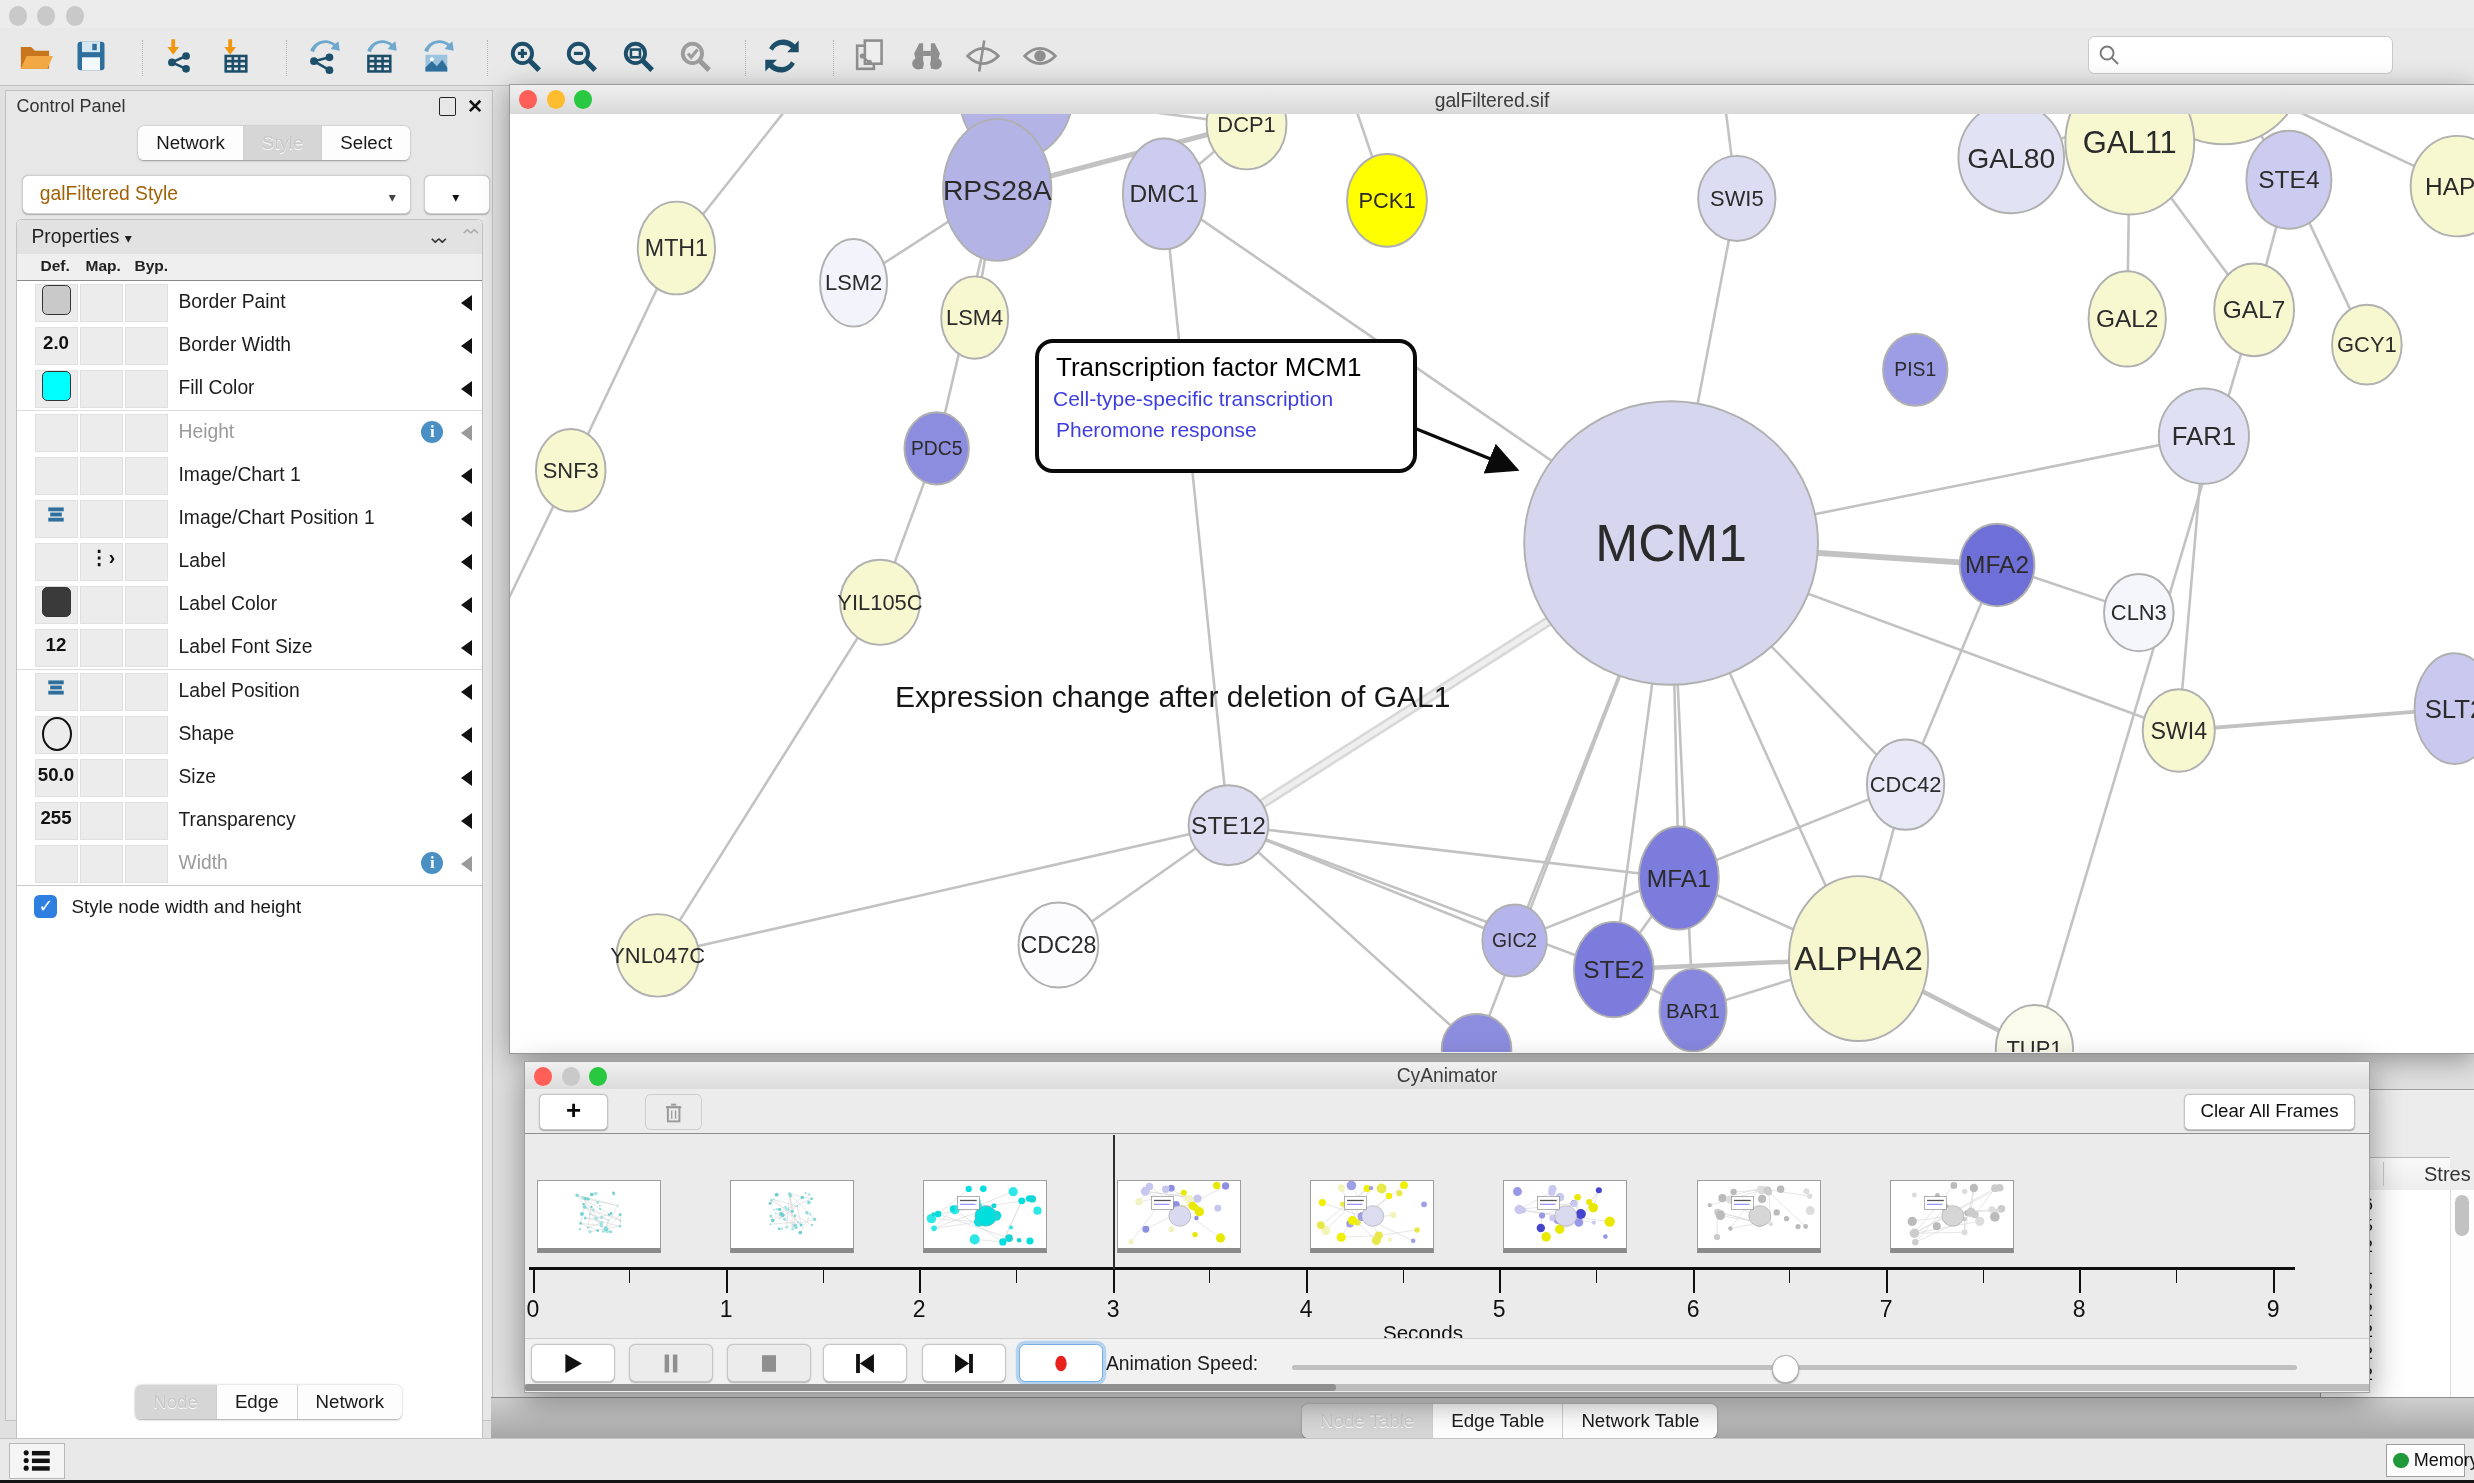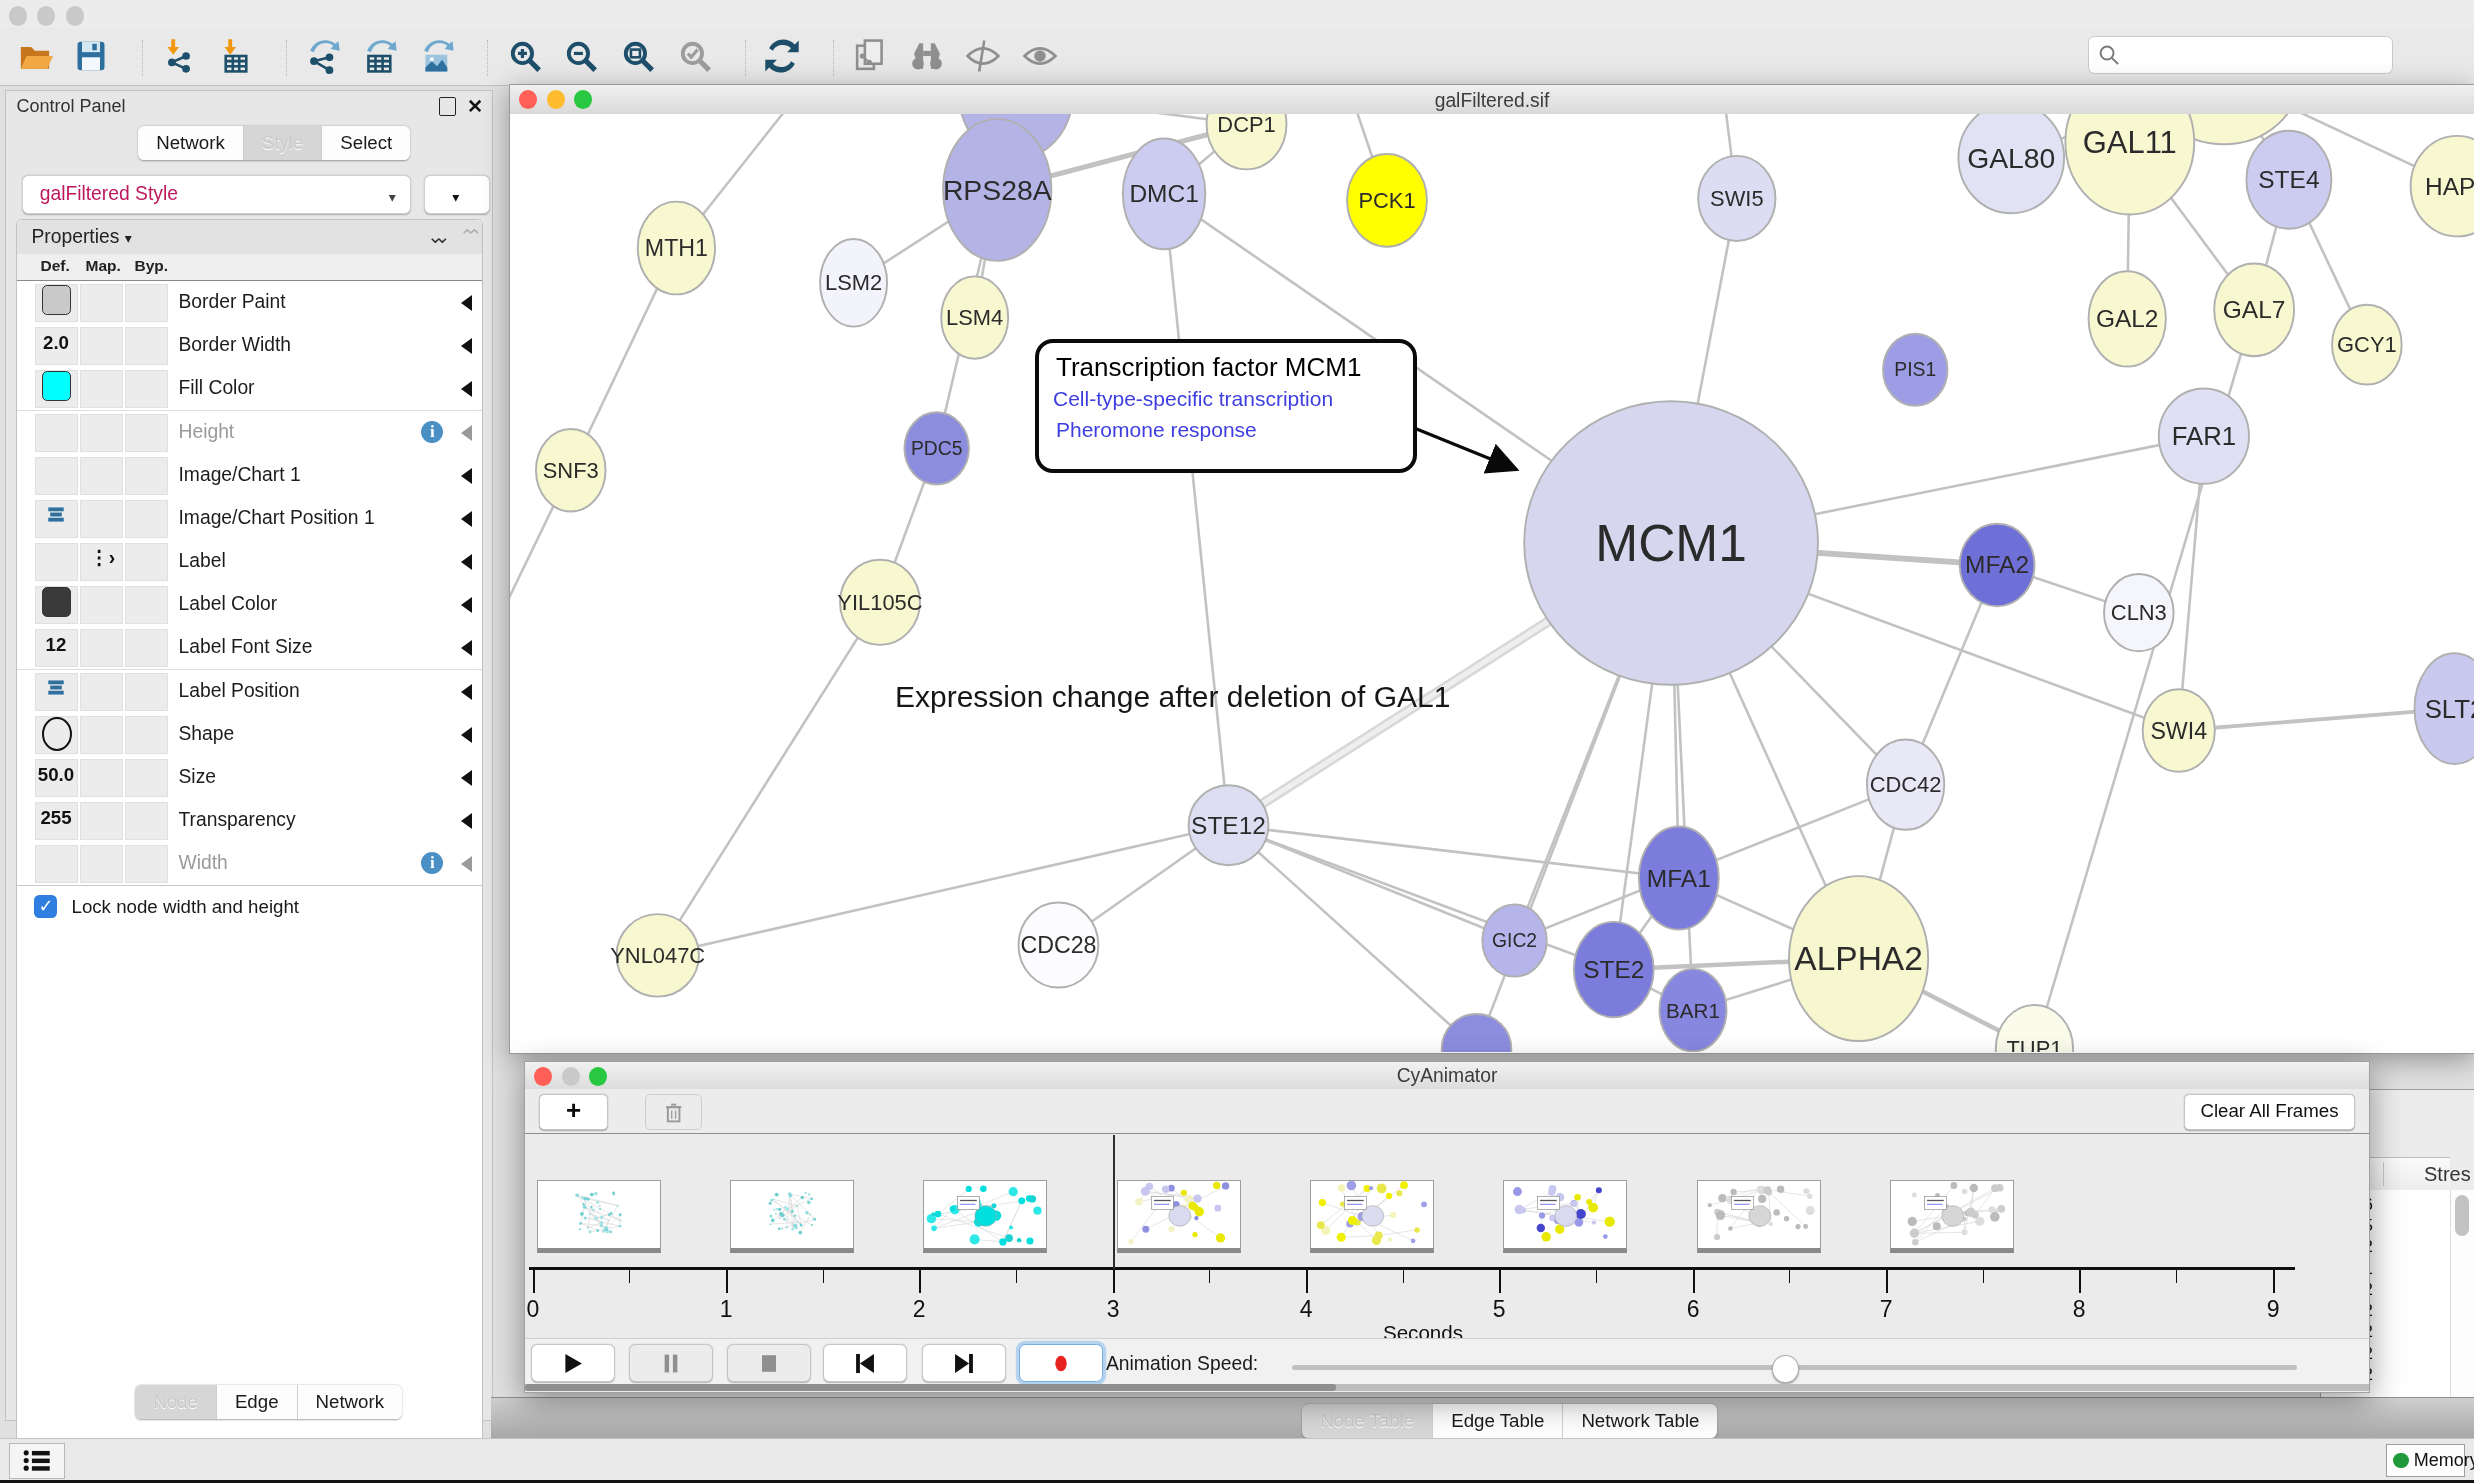--- a/index.html
+++ b/index.html
@@ -18,21 +18,21 @@
   #cpanel{position:absolute;left:5.2px;top:90px;width:486px;height:1329px;background:#e7e7e7;border:0.6px solid #c2c2c2;}
   #cp-title{position:absolute;left:10.3px;top:5.2px;font-size:18px;color:#333;}
   #cp-float{position:absolute;right:36px;top:6.4px;width:15.5px;height:17px;border:1.9px solid #222;border-radius:1.9px;}
   #cp-close{position:absolute;right:9px;top:3.9px;font-size:19.3px;color:#111;font-weight:bold;}
   .seg{position:absolute;display:flex;border-radius:6.4px;overflow:hidden;box-shadow:0 0.6px 1.9px rgba(0,0,0,.35);}
   .seg .tab{font-size:18.7px;padding:5.8px 18px;background:#fdfdfd;color:#1a1a1a;border-right:0.6px solid #cfcfcf;white-space:nowrap;}
   .seg .tab:last-child{border-right:none;}
   .seg .tab.sel{background:#d6d6d6;color:#c9c9c9;text-shadow:0 0.6px 0 #fff;}
   #cp-tabs{left:132px;top:35px;}
   #style-select{position:absolute;left:15.5px;top:84px;width:387px;height:37px;background:#fff;border:0.6px solid #cfcfcf;border-radius:6.4px;box-shadow:0 0.6px 1.3px rgba(0,0,0,.25);}
-  #style-select .val{position:absolute;left:17px;top:7px;font-size:19.3px;color:#be185d;}
+  #style-select .val{position:absolute;left:17px;top:7px;font-size:19.3px;color:#a16207;}
   #style-select .car{position:absolute;right:14px;top:13px;font-size:14px;color:#444;}
   #style-menu-btn{position:absolute;left:418px;top:84px;width:64px;height:37px;background:#fff;border:0.6px solid #cfcfcf;border-radius:6.4px;box-shadow:0 0.6px 1.3px rgba(0,0,0,.25);}
   #style-menu-btn .car{position:absolute;left:27px;top:13px;font-size:14px;color:#111;}
   #props-panel{position:absolute;left:10.3px;top:128px;width:465px;height:1240px;background:#fff;border:0.6px solid #c2c2c2;border-radius:5.2px;}
   #props-head{position:absolute;left:0;top:0;width:100%;height:34px;background:#e2e2e2;border-bottom:0.6px solid #c6c6c6;border-radius:5.2px 5.2px 0 0;}
   #props-head .t{position:absolute;left:14px;top:6.4px;font-size:19.3px;color:#222;}
   #props-head .exp{position:absolute;right:41px;top:5.2px;font-size:19.3px;color:#333;letter-spacing:-9px;}
   #props-head .col{position:absolute;right:9px;top:5.2px;font-size:19.3px;color:#b0b0b0;letter-spacing:-9px;}
   #props-cols{position:absolute;left:0;top:34px;width:100%;height:26px;background:#efefef;border-bottom:1.3px solid #8a8a8a;}
   #props-cols span{position:absolute;top:2.6px;font-size:15.5px;font-weight:bold;color:#222;}
@@ -368,21 +368,21 @@
             <div class="pcell" style="left:18px"></div>
             <div class="pcell" style="left:63px"></div>
             <div class="pcell" style="left:108px"></div>
             <div class="pname dis">Width</div>
             <div class="pinfo">i</div>
             <div class="parrow dis"></div>
           </div>
         </div>
       <div id="lockrow" style="top: 665px;">
         <div id="lockbox">✓</div>
-        <div id="locklabel">Lock node width and height</div>
+        <div id="locklabel">Style node width and height</div>
       </div>
     </div>
     <div id="cp-bottom-tabs" class="seg">
         <div class="tab sel">Node</div>
         <div class="tab">Edge</div>
         <div class="tab">Network</div>
       </div>
   </div>
 
   <div id="netwin">

